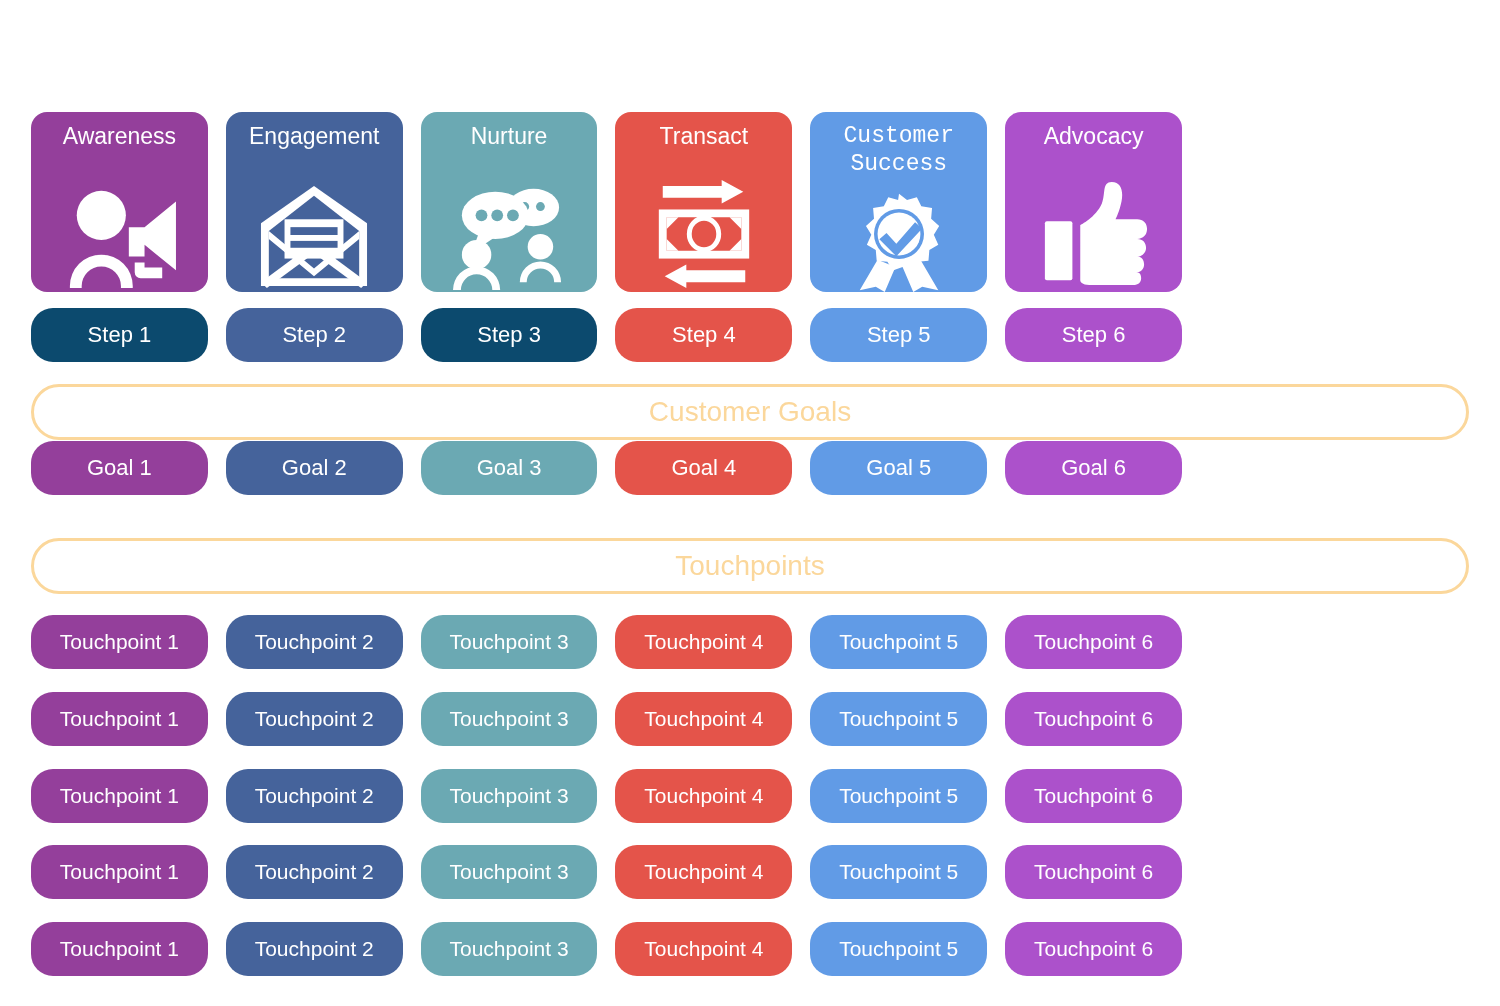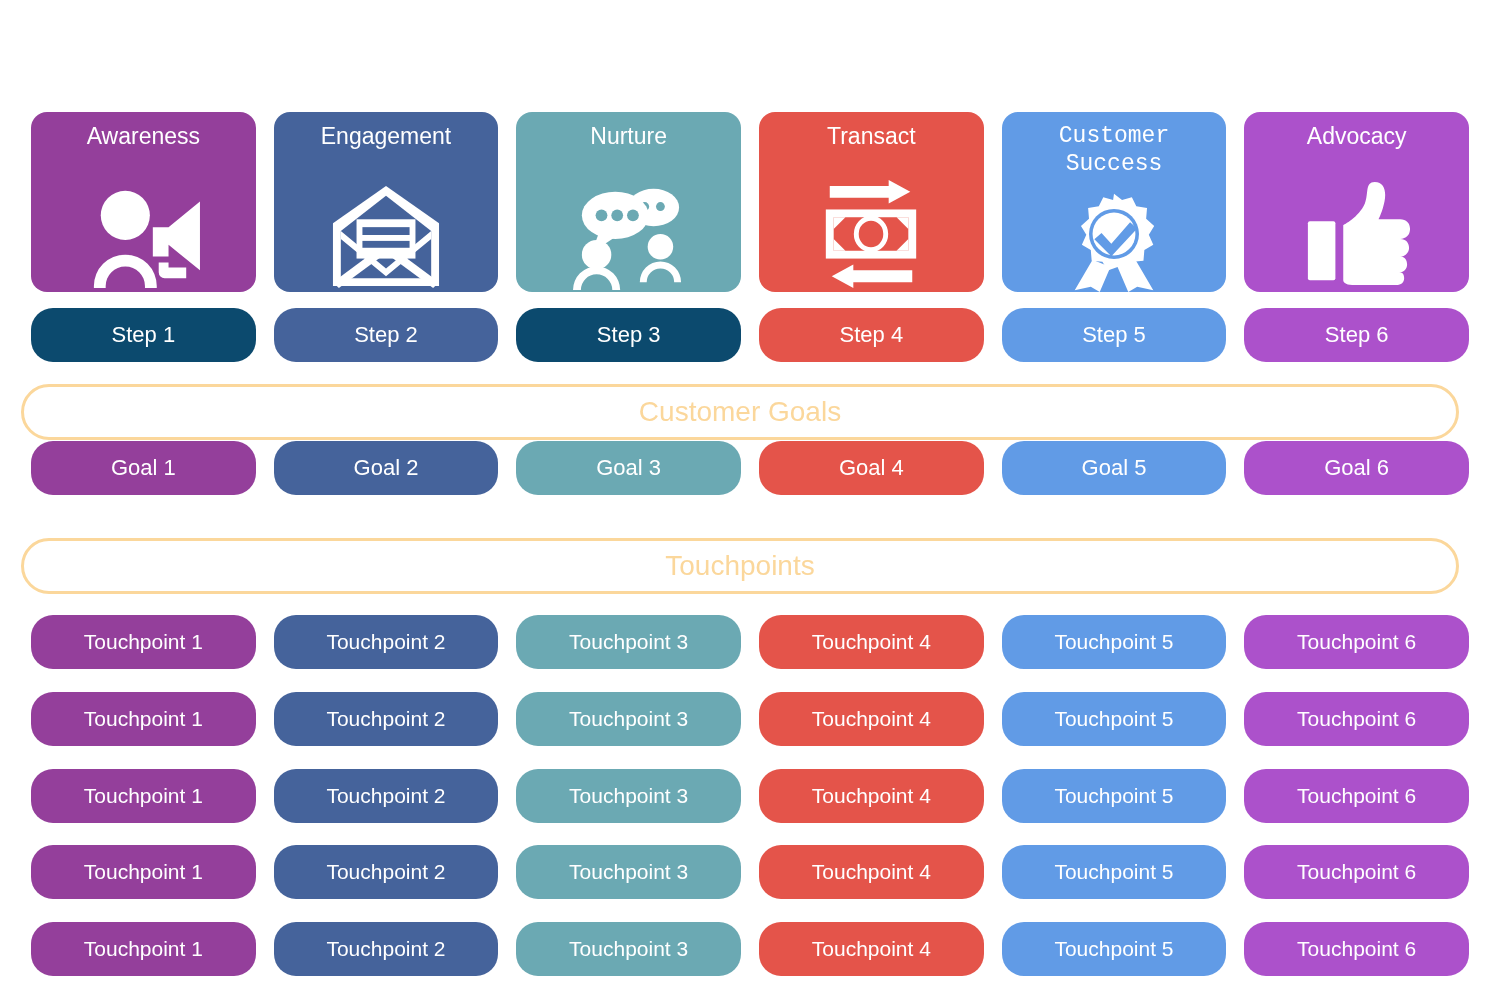--- a/index.html
+++ b/index.html
@@ -30,21 +30,21 @@
     line-height: 62px;
     color: #FBD79B;
     letter-spacing: 0.5px;
     white-space: nowrap;
   }
 
   
   .row {
     position: absolute;
     left: 31px;
-    width: 1438px;
+    width: 1151px;
     display: grid;
     grid-template-columns: repeat(6, 1fr);
     column-gap: 18px;
   }
 
   
   .stage-row { top: 112px; }
   .stage-card {
     height: 180px;
     border-radius: 16px;
@@ -92,21 +92,21 @@
   .tp-row-1 { top: 692px; }
   .tp-row-2 { top: 769px; }
   .tp-row-3 { top: 845px; }
   .tp-row-4 { top: 922px; }
   .tp-row-0 .pill, .tp-row-1 .pill, .tp-row-2 .pill,
   .tp-row-3 .pill, .tp-row-4 .pill { height: 54px; font-size: 21px; }
 
   
   .banner {
     position: absolute;
-    left: 21px;
+    left: 31px;
     width: 1438px;
     height: 56px;
     box-sizing: border-box;
     border: 3px solid #FBD79B;
     border-radius: 28px;
     background: #ffffff;
     display: flex;
     align-items: center;
     justify-content: center;
     color: #FBD79B;

